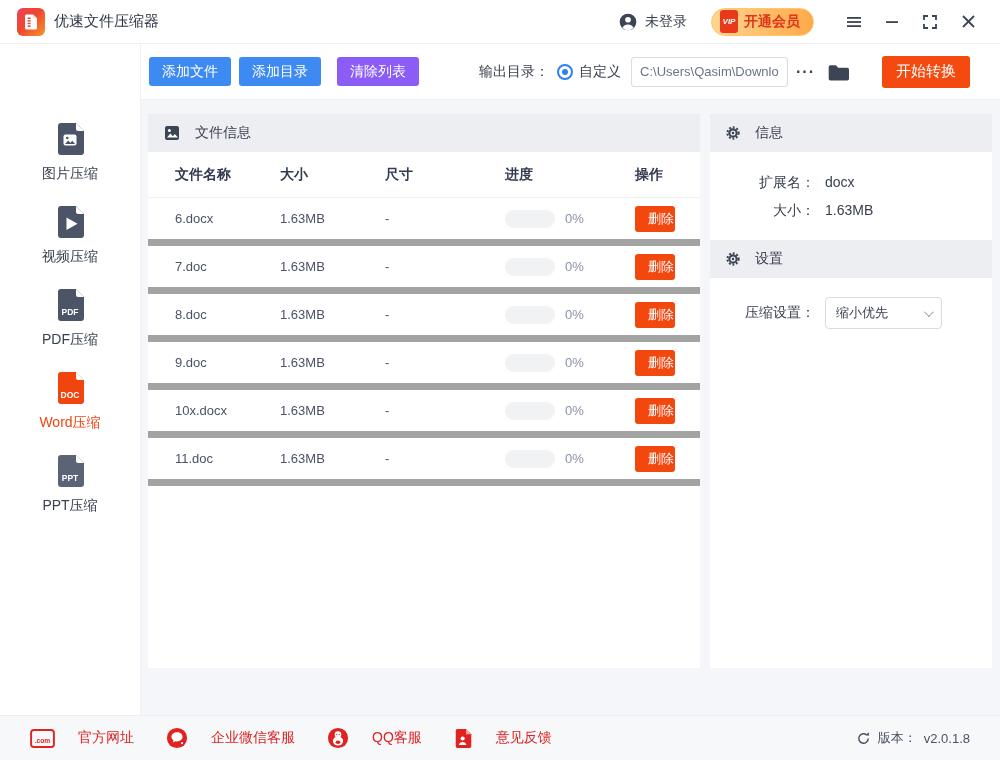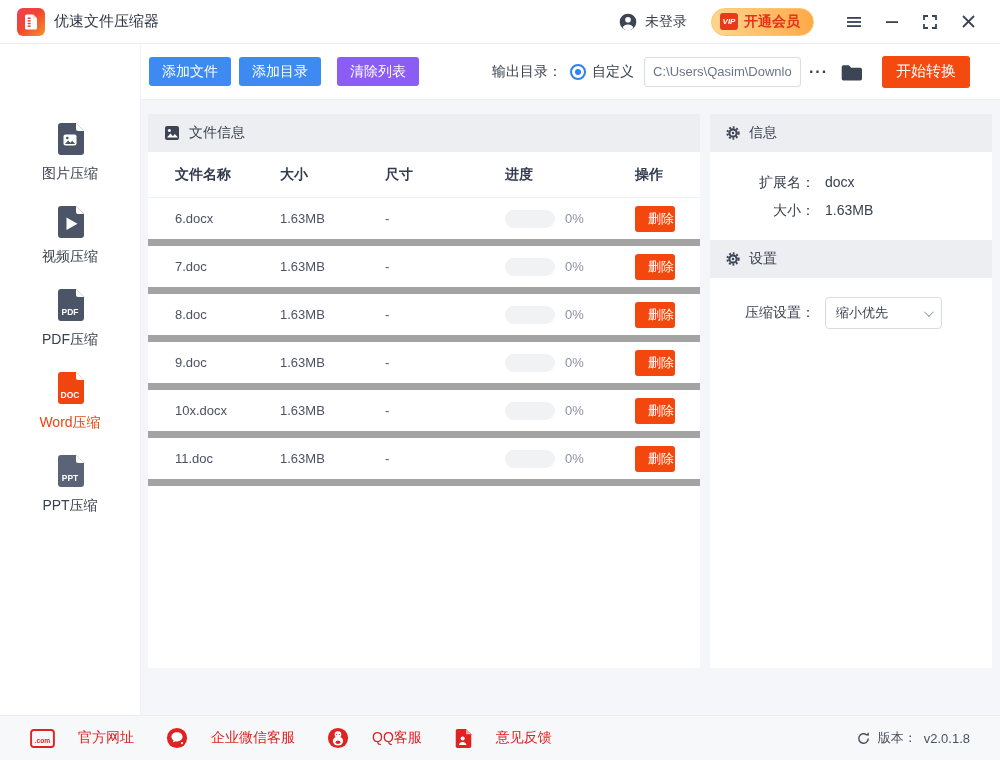--- a/index.html
+++ b/index.html
@@ -16,21 +16,21 @@
   .logo { width:28px; height:28px; border-radius:6px; margin-right:9px;
     background:linear-gradient(135deg,#EF4156 0%,#F0452F 45%,#F8942B 100%);
     display:flex; align-items:center; justify-content:center; }
   .app-title { font-size:15px; color:#2B3342; font-weight:500; }
   .tb-right { margin-left:auto; display:flex; align-items:center; }
   .user-chip { display:flex; align-items:center; gap:7px; margin-right:24px; cursor:pointer; }
   .user-chip span { font-size:14px; color:#39404E; }
   .vip-pill { height:28px; display:flex; align-items:center; gap:6px; padding:0 13px 0 8px;
     border-radius:14px; background:linear-gradient(90deg,#FFD68F,#FFA948);
     border:1px solid #FFC66E; cursor:pointer; margin-right:26px; }
-  .vip-badge { width:18px; height:17px; background:#E8391C; border-radius:3px;
+  .vip-badge { width:18px; height:23px; background:#E8391C; border-radius:3px;
     color:#fff; font-size:8px; font-weight:bold; font-style:italic;
     display:flex; align-items:center; justify-content:center; }
   .vip-pill .vip-text { font-size:14px; font-weight:bold; color:#E0341B; }
   .winbtn { width:28px; height:28px; display:flex; align-items:center; justify-content:center;
     background:none; border:none; cursor:pointer; margin-left:10px; }
 
   
   .main { flex:1; display:flex; min-height:0; }
   .sidebar { width:141px; flex:0 0 141px; background:#fff; border-right:1px solid #F0F1F4;
     display:flex; flex-direction:column; align-items:center; padding-top:76px; gap:20px; }
@@ -54,27 +54,27 @@
     position:relative; display:inline-block; cursor:pointer; }
   .radio::after { content:""; position:absolute; left:3px; top:3px; width:6px; height:6px;
     border-radius:50%; background:#2F80F0; }
   .radio-lbl { font-size:14px; color:#39404E; margin:0 10px 0 6px; }
   .path-input { width:157px; height:30px; border:1px solid #D9DCE3; border-radius:3px;
     padding:0 8px; font-size:13px; color:#6B7488; font-family:inherit; }
   .more-btn { border:none; background:none; font-size:16px; font-weight:bold;
     color:#39404E; padding:0 8px; cursor:pointer; letter-spacing:1px; }
   .folder-btn { border:none; background:none; cursor:pointer; padding:0 4px; display:flex; }
   .start-btn { width:88px; height:32px; background:#F4490F; color:#fff; border:none;
-    border-radius:3px; font-size:15px; margin-left:16px; cursor:pointer; font-family:inherit; }
+    border-radius:3px; font-size:15px; margin-left:29px; cursor:pointer; font-family:inherit; }
 
   
   .panels { flex:1; display:flex; gap:10px; padding:14px 8px 0 7px; min-height:0; }
   .card { background:#fff; height:554px; }
   .card-head { height:38px; background:#ECEEF2; display:flex; align-items:center;
-    gap:9px; padding:0 16px; font-size:14px; color:#39404E; }
+    gap:15px; padding:0 16px; font-size:14px; color:#39404E; }
   .file-card { flex:1; min-width:0; display:flex; flex-direction:column; }
 
   .tgrid { display:grid; grid-template-columns:105px 105px 120px 130px 1fr;
     align-items:center; padding-left:27px; }
   .thead { height:46px; font-weight:bold; font-size:14px; color:#333B4F;
     border-bottom:1px solid #F0F1F3; }
   .trow { height:48px; font-size:13px; color:#4A5264; border-bottom:7px solid #a3a3a3;
     background:#fff; }
   .prog { display:flex; align-items:center; gap:10px; }
   .pill { width:50px; height:18px; border-radius:9px; background:#F1F2F4; }

